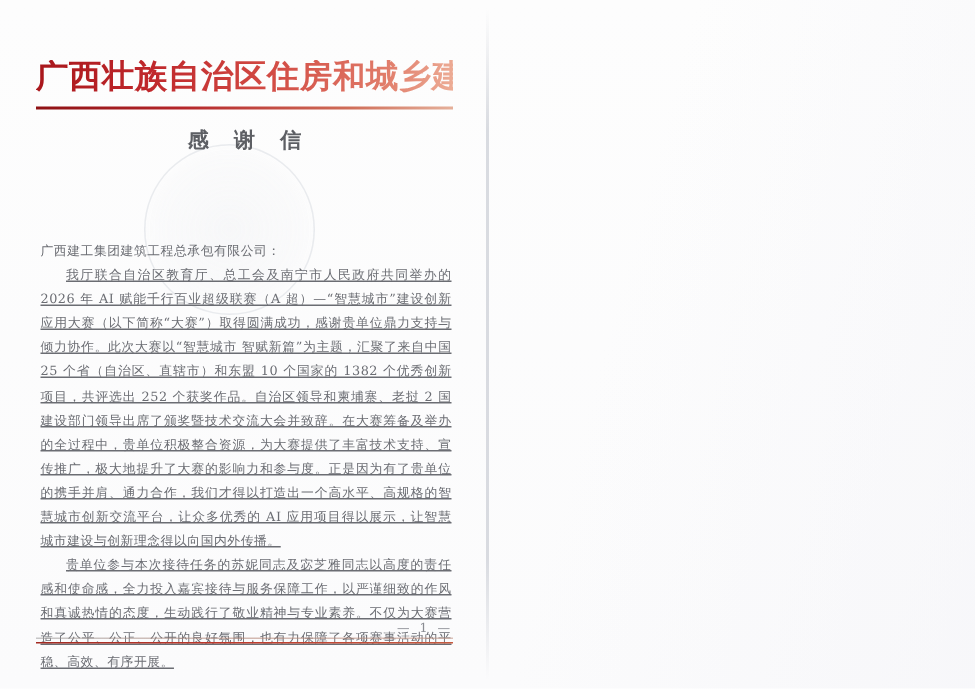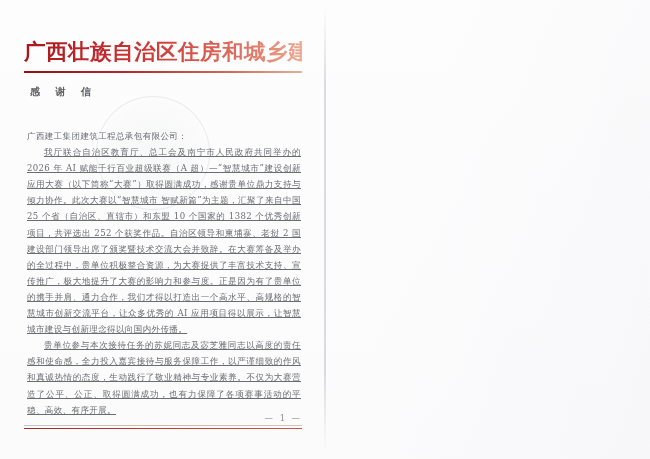--- a/index.html
+++ b/index.html
@@ -40,41 +40,42 @@
     -webkit-text-fill-color:transparent;
     line-height:1.15;
   }
   .lh-rule{position:absolute;left:24px;width:278px;}
   .lh-rule-thick{top:71px;height:1.6px;
     background:linear-gradient(90deg,#8e1114,#b5262a 35%,#cf6d58 75%,#e5b09a);}
   .lh-rule-thin{top:74.5px;height:.9px;
     background:linear-gradient(90deg,#9c1417,#bf3a32 40%,#d98c71 80%,#ecc4ae);}
   
   .doc-title{
-    position:absolute;left:24px;top:85px;width:278px;text-align:left;
+    position:absolute;left:24px;top:85px;width:278px;text-align:center;
     font-family:"DejaVu Serif","Liberation Serif",serif;
-    font-weight:700;font-size:10px;letter-spacing:6px;
+    font-weight:700;font-size:14px;letter-spacing:6px;
     color:#5d5f64;text-indent:6px;
   }
   
   .watermark{
     position:absolute;left:96px;top:96px;width:112px;height:112px;
     border-radius:50%;
     border:1.5px solid rgba(190,196,206,.30);
     background:radial-gradient(circle,rgba(200,205,214,.10) 0%,rgba(200,205,214,.04) 62%,rgba(255,255,255,0) 72%);
   }
   
   .body-col{
     position:absolute;left:27px;width:274px;
     font-family:"DejaVu Serif","Liberation Serif",serif;
     font-size:8.55px;line-height:16.1px;
     color:#6b6d73;
     text-align:justify;
     text-justify:inter-ideograph;
     letter-spacing:.35px;
+    margin-top:32px;
   }
   .body-left{top:128px;}
   .body-col p{margin:0;}
   .p-indent{text-indent:17px;text-decoration:underline;}
   
   .footer-rule{position:absolute;left:24px;width:278px;}
   .fr-thin{top:425px;height:1px;background:linear-gradient(90deg,#9a9a9a,#b08070 45%,#c09080);opacity:.55;}
   .fr-thick{top:427.5px;height:1.7px;background:linear-gradient(90deg,#a32a22,#c0392b 45%,#c75b40);}
   .pagenum{
     position:absolute;
@@ -96,21 +97,21 @@
     <div class="lh-title">广西壮族自治区住房和城乡建设厅</div>
   </div>
   <div class="lh-rule lh-rule-thick"></div>
   <div class="lh-rule lh-rule-thin"></div>
 
   <div class="doc-title">感 谢 信</div>
 
   <div class="body-col body-left">
     <p>广西建工集团建筑工程总承包有限公司：</p>
     <p class="p-indent">我厅联合自治区教育厅、总工会及南宁市人民政府共同举办的 2026 年 AI 赋能千行百业超级联赛（A 超）—“智慧城市”建设创新应用大赛（以下简称“大赛”）取得圆满成功，感谢贵单位鼎力支持与倾力协作。此次大赛以“智慧城市 智赋新篇”为主题，汇聚了来自中国 25 个省（自治区、直辖市）和东盟 10 个国家的 1382 个优秀创新项目，共评选出 252 个获奖作品。自治区领导和柬埔寨、老挝 2 国建设部门领导出席了颁奖暨技术交流大会并致辞。在大赛筹备及举办的全过程中，贵单位积极整合资源，为大赛提供了丰富技术支持、宣传推广，极大地提升了大赛的影响力和参与度。正是因为有了贵单位的携手并肩、通力合作，我们才得以打造出一个高水平、高规格的智慧城市创新交流平台，让众多优秀的 AI 应用项目得以展示，让智慧城市建设与创新理念得以向国内外传播。</p>
-    <p class="p-indent">贵单位参与本次接待任务的苏妮同志及宓芝雅同志以高度的责任感和使命感，全力投入嘉宾接待与服务保障工作，以严谨细致的作风和真诚热情的态度，生动践行了敬业精神与专业素养。不仅为大赛营造了公平、公正、取得圆满成功，也有力保障了各项赛事活动的平稳、高效、有序开展。</p>
+    <p class="p-indent">贵单位参与本次接待任务的苏妮同志及宓芝雅同志以高度的责任感和使命感，全力投入嘉宾接待与服务保障工作，以严谨细致的作风和真诚热情的态度，生动践行了敬业精神与专业素养。不仅为大赛营造了公平、公正、公开的良好氛围，也有力保障了各项赛事活动的平稳、高效、有序开展。</p>
   </div>
 
   <div class="pagenum pagenum-left">— 1 —</div>
   <div class="footer-rule fr-thin"></div>
   <div class="footer-rule fr-thick"></div>
 </div>
 
 <div class="gutter"></div>
 
 <div class="page page-right">

